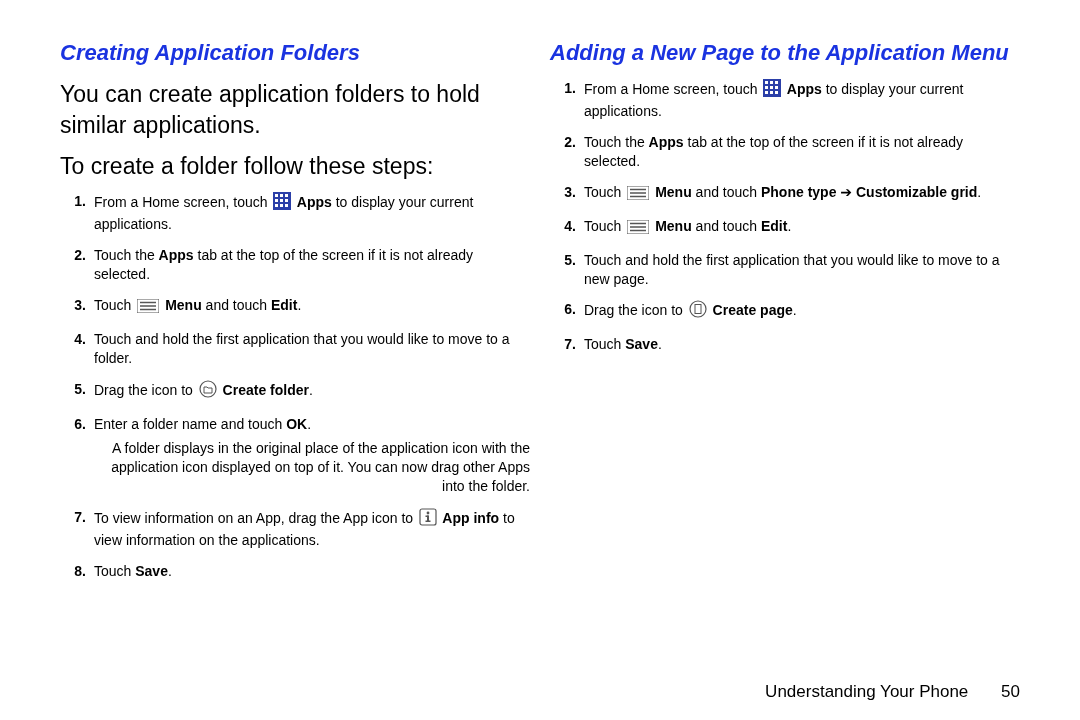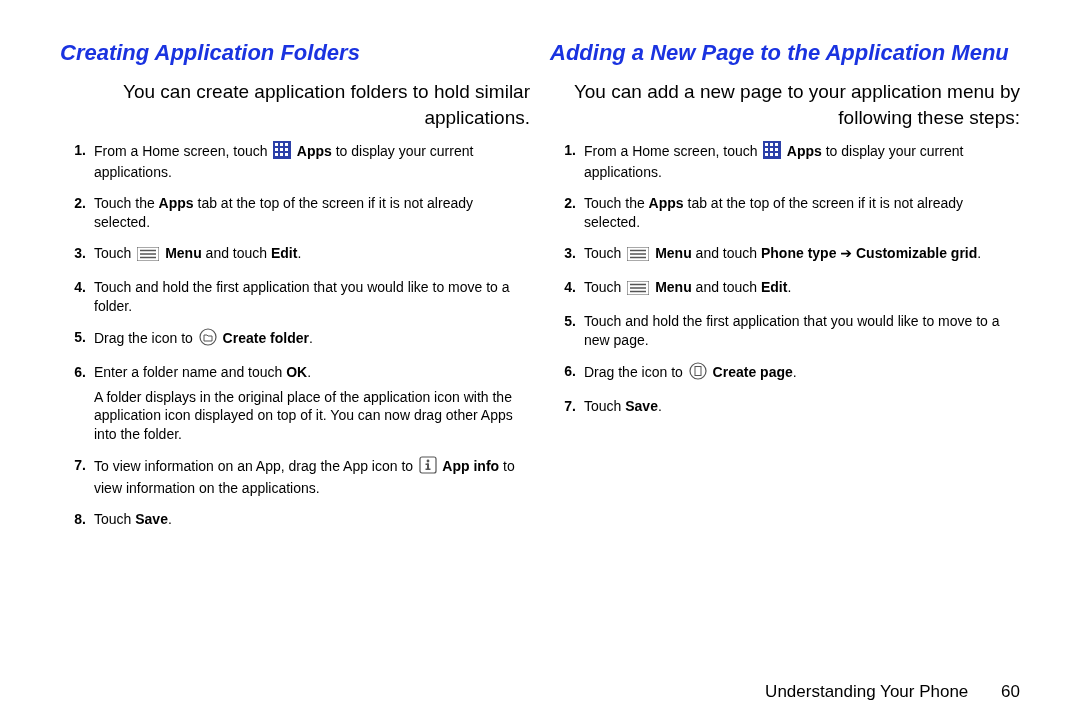--- a/index.html
+++ b/index.html
@@ -1,37 +1,38 @@
 <!DOCTYPE html>
 <html><head>
 <meta charset="utf-8">
 <style>
   html,body{margin:0;padding:0;width:1080px;height:720px;background:#fff;font-family:Arial,Helvetica,sans-serif;color:#000;}
   .page{display:flex;flex-direction:row;padding:30px 50px 10px 50px;box-sizing:border-box;width:1080px;height:720px;position:relative;}
   .col{flex:1;padding:0 10px;box-sizing:border-box;}
   h2{font-size:22px;font-weight:bold;font-style:italic;color:#1a33e0;margin:10px 0 14px 0;line-height:1.15;}
-  p{font-size:19px;line-height:1.35;margin:4px 0 10px 0;text-align:right;}
+  p{font-size:23px;line-height:1.35;margin:4px 0 10px 0;}
   ol{counter-reset:item;list-style:none;padding-left:28px;margin:0;}
   ol>li{position:relative;font-size:14px;line-height:1.35;margin:6px 0 12px 0;padding-left:6px;}
   ol>li::before{counter-increment:item;content:counter(item)".";font-weight:bold;position:absolute;left:-28px;width:26px;text-align:right;}
-  .indent{margin-top:6px;}
+  .indent{margin-top:6px;text-align:right;}
   b{font-weight:bold;}
   .icon{display:inline-block;vertical-align:-3px;margin:0 2px;}
   .footer{position:absolute;bottom:18px;right:60px;font-size:17px;}
   .footer .pg{display:inline-block;margin-left:28px;}
   svg{display:inline-block;}
 </style>
 </head>
 <body>
 
 <div class="page">
 
   <div class="col">
     <h2>Creating Application Folders</h2>
     <p>You can create application folders to hold similar applications.</p>
+    <p>To create a folder follow these steps:</p>
     <ol>
       <li>
         <span>From a Home screen, touch </span><span class="icon"><svg width="18" height="18">
               <rect x="0" y="0" width="18" height="18" fill="#2b3fa8"></rect>
               <g fill="#fff">
                 <rect x="2" y="2" width="3" height="3"></rect>
                 <rect x="7" y="2" width="3" height="3"></rect>
                 <rect x="12" y="2" width="3" height="3"></rect>
                 <rect x="2" y="7" width="3" height="3"></rect>
                 <rect x="7" y="7" width="3" height="3"></rect>
@@ -74,21 +75,20 @@
             </svg></span><b> App info</b><span> to view information on the applications.</span>
       </li>
       <li>
         <span>Touch </span><b>Save</b><span>.</span>
       </li>
     </ol>
   </div>
 
   <div class="col">
     <h2>Adding a New Page to the Application Menu</h2>
-    <p>You can add a new page to your application menu by following these steps:</p>
     <ol>
       <li>
         <span>From a Home screen, touch </span><span class="icon"><svg width="18" height="18">
               <rect x="0" y="0" width="18" height="18" fill="#2b3fa8"></rect>
               <g fill="#fff">
                 <rect x="2" y="2" width="3" height="3"></rect>
                 <rect x="7" y="2" width="3" height="3"></rect>
                 <rect x="12" y="2" width="3" height="3"></rect>
                 <rect x="2" y="7" width="3" height="3"></rect>
                 <rect x="7" y="7" width="3" height="3"></rect>
@@ -126,15 +126,15 @@
             </svg></span><b> Create page</b><span>.</span>
       </li>
       <li>
         <span>Touch </span><b>Save</b><span>.</span>
       </li>
     </ol>
   </div>
 
   <div class="footer">
     <span>Understanding Your Phone</span>
-    <span class="pg">60</span>
+    <span class="pg">50</span>
   </div>
 </div>
 
 </body></html>

